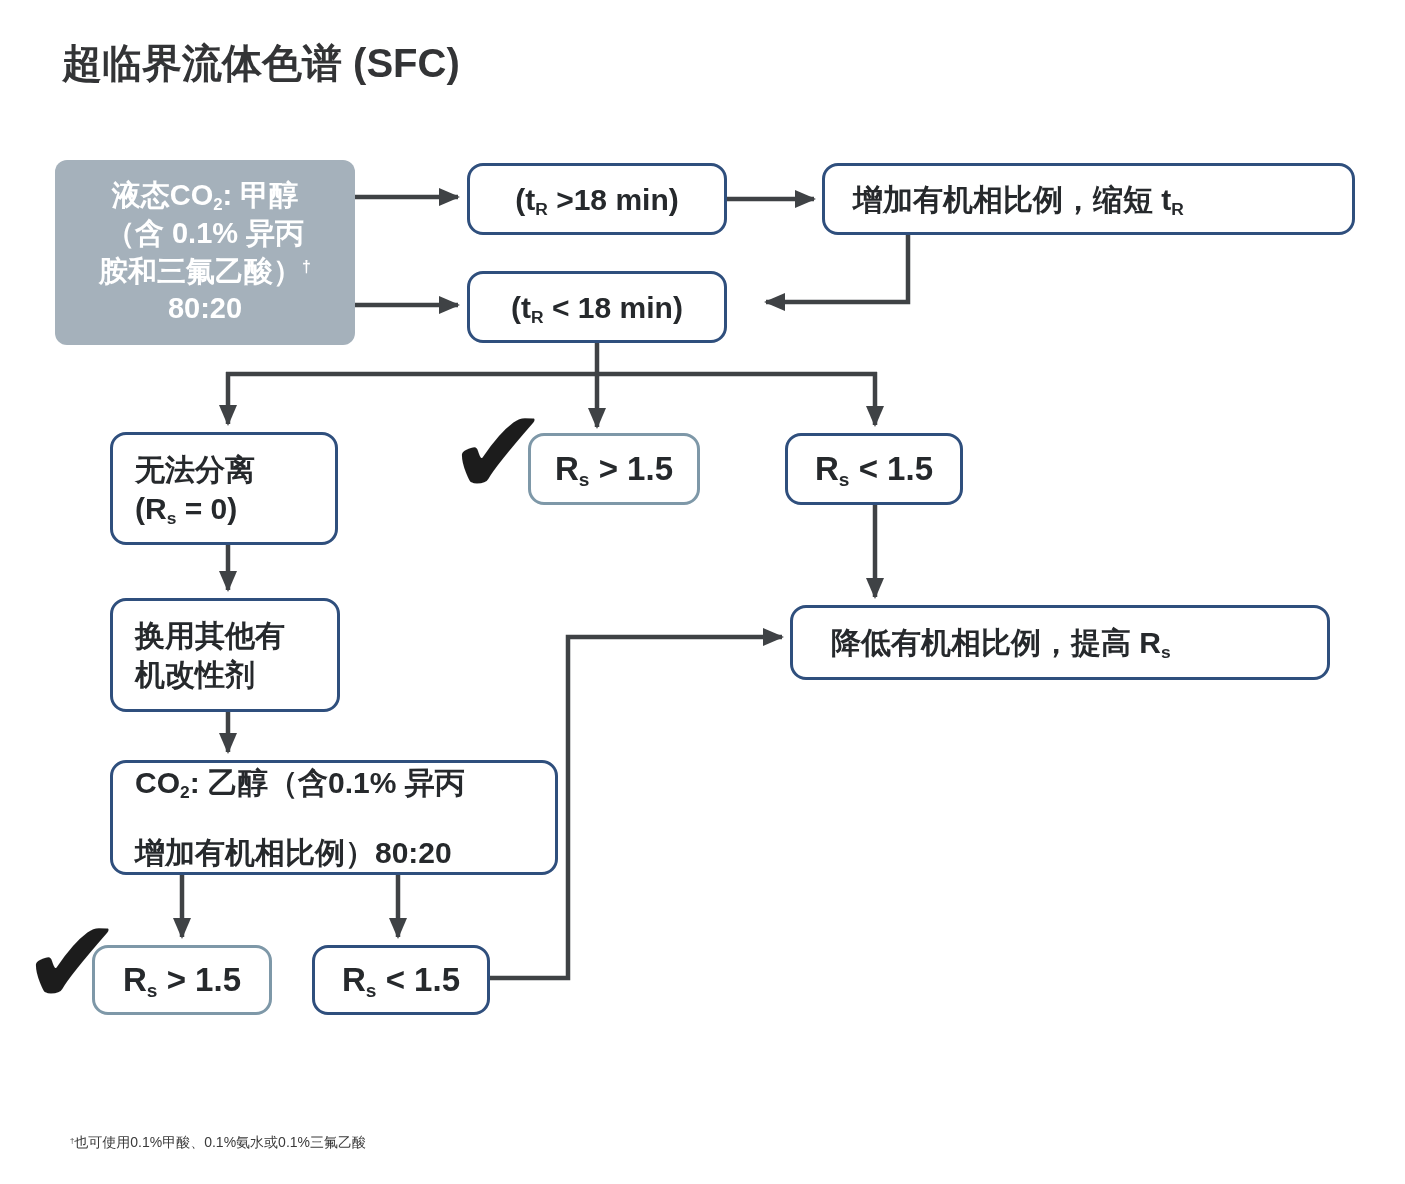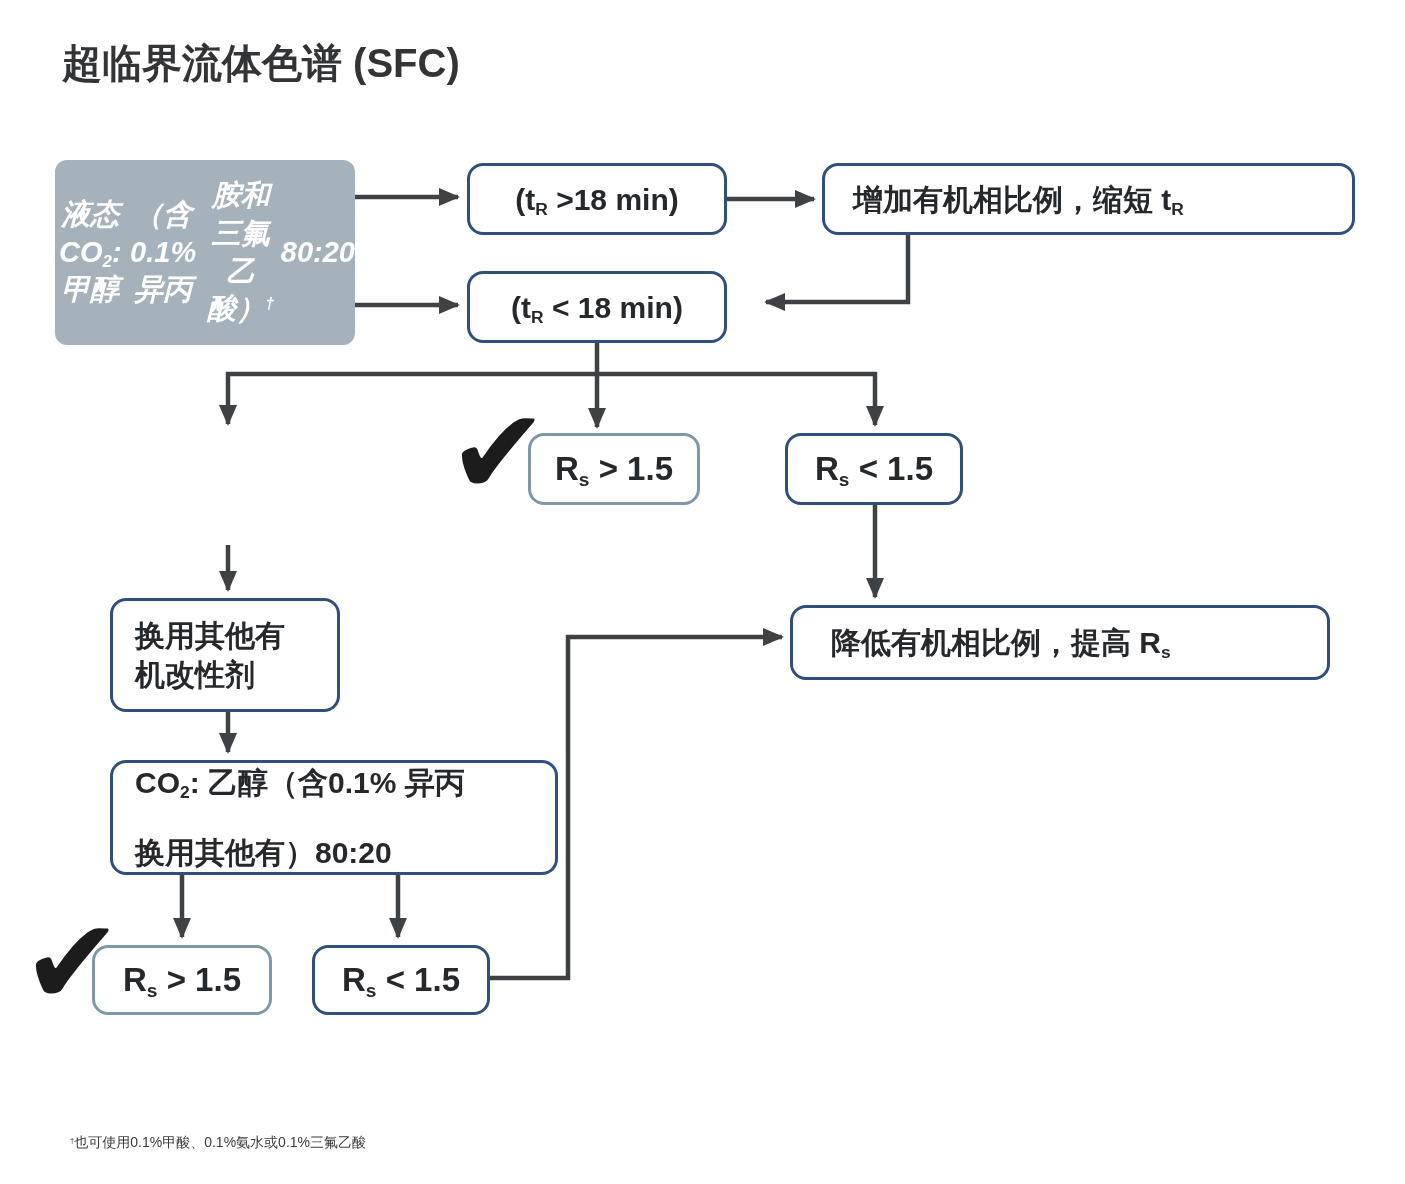--- a/index.html
+++ b/index.html
@@ -18,22 +18,22 @@
     display:flex; flex-direction:column; justify-content:center;
     color:#26292c; font-weight:bold; font-size:30px; line-height:1.3; z-index:2;
   }
   .node.center { align-items:center; text-align:center; }
   .node.leftpad { padding-left:22px; padding-right:0; align-items:flex-start; text-align:left; }
   .node.light { border-color:#7e98a8; border-width:3px; }
   .node.rs { font-size:33px; }
   .source {
     position:absolute; box-sizing:border-box; background:#a5b1bb; border-radius:12px;
     color:#ffffff; font-weight:bold; font-size:29px; line-height:1.3;
-    display:flex; flex-direction:row; justify-content:center; align-items:center;
-    text-align:center; z-index:2;font-style:italic;
+    display:flex; flex-direction:column; justify-content:center; align-items:center;
+    text-align:center; z-index:2;
   }
   .sub { font-size:0.58em; vertical-align:-0.30em; line-height:0; }
   .sup { font-size:0.55em; vertical-align:0.55em; line-height:0; }
   .check {
     position:absolute; z-index:3; font-size:120px; font-weight:bold;
     color:#1c1c1c; line-height:1;
   }
   .footnote {
     position:absolute; left:70px; top:1134px; font-size:14px; color:#3a3a3a; z-index:2;
   }
@@ -82,20 +82,24 @@
   </div>
 
   <div class="node leftpad" style="left:822px; top:163px; width:533px; height:72px; padding-left:28px;">
     <div><span>增加有机相比例，缩短 t</span><span class="sub">R</span><span></span></div>
   </div>
 
   <div class="node center" style="left:467px; top:271px; width:260px; height:72px;">
     <div><span>(t</span><span class="sub">R</span><span> &lt; 18 min)</span></div>
   </div>
 
+  <div class="node leftpad" style="left:110px; top:432px; width:228px; height:113px;">
+    <div>无法分离</div>
+    <div><span>(R</span><span class="sub">s</span><span> = 0)</span></div>
+  </div>
 
   <div class="node center light rs" style="left:528px; top:433px; width:172px; height:72px;">
     <div><span>R</span><span class="sub">s</span><span> &gt; 1.5</span></div>
   </div>
   <div class="check" style="left:448px; top:392px;">✔</div>
 
   <div class="node center rs" style="left:785px; top:433px; width:178px; height:72px;">
     <div><span>R</span><span class="sub">s</span><span> &lt; 1.5</span></div>
   </div>
 
@@ -103,21 +107,21 @@
     <div><span>降低有机相比例，提高 R</span><span class="sub">s</span><span></span></div>
   </div>
 
   <div class="node leftpad" style="left:110px; top:598px; width:230px; height:114px;">
     <div>换用其他有</div>
     <div>机改性剂</div>
   </div>
 
   <div class="node leftpad" style="left:110px; top:760px; width:448px; height:115px;gap:31px;">
     <div><span>CO</span><span class="sub">2</span><span>: 乙醇（含0.1% 异丙</span></div>
-    <div>换用其他有）80:20</div>
+    <div>增加有机相比例）80:20</div>
   </div>
 
   <div class="node center light rs" style="left:92px; top:945px; width:180px; height:70px;">
     <div><span>R</span><span class="sub">s</span><span> &gt; 1.5</span></div>
   </div>
   <div class="check" style="left:22px; top:902px;">✔</div>
 
   <div class="node center rs" style="left:312px; top:945px; width:178px; height:70px;">
     <div><span>R</span><span class="sub">s</span><span> &lt; 1.5</span></div>
   </div>

